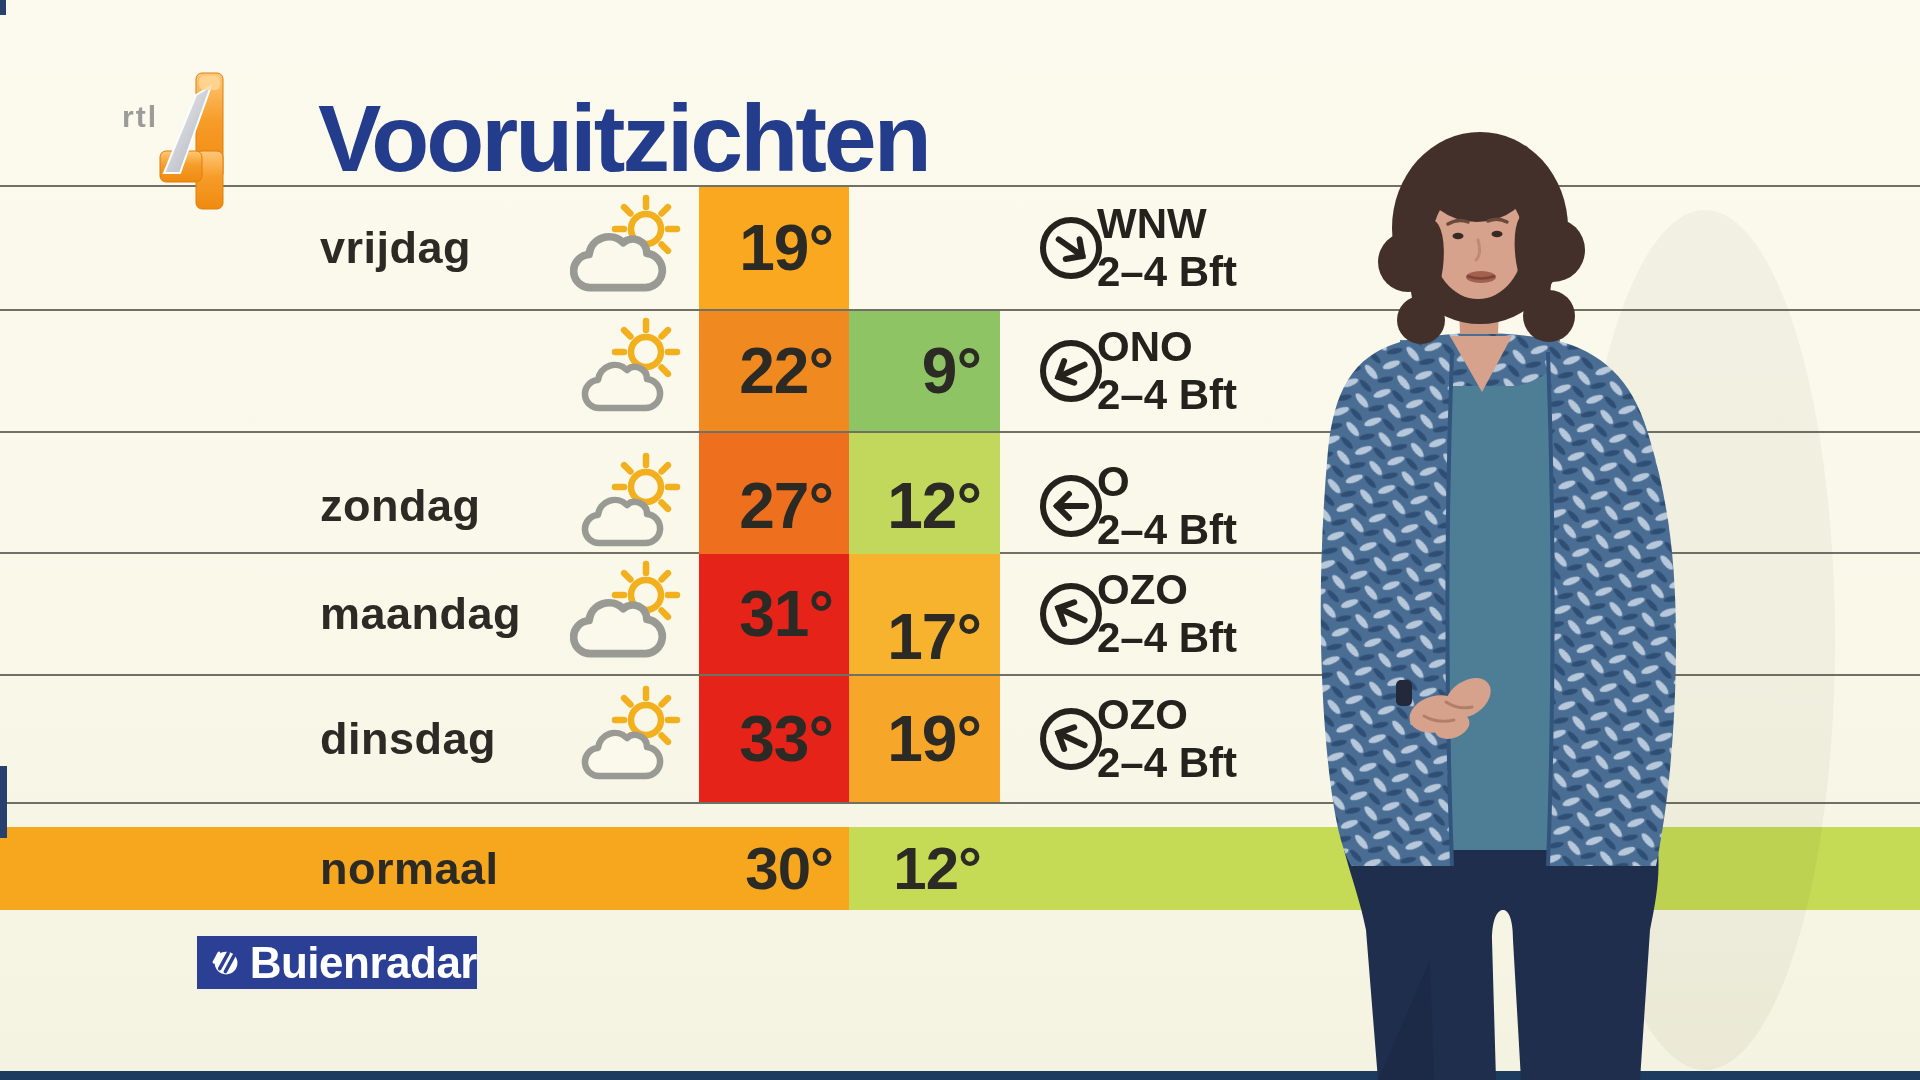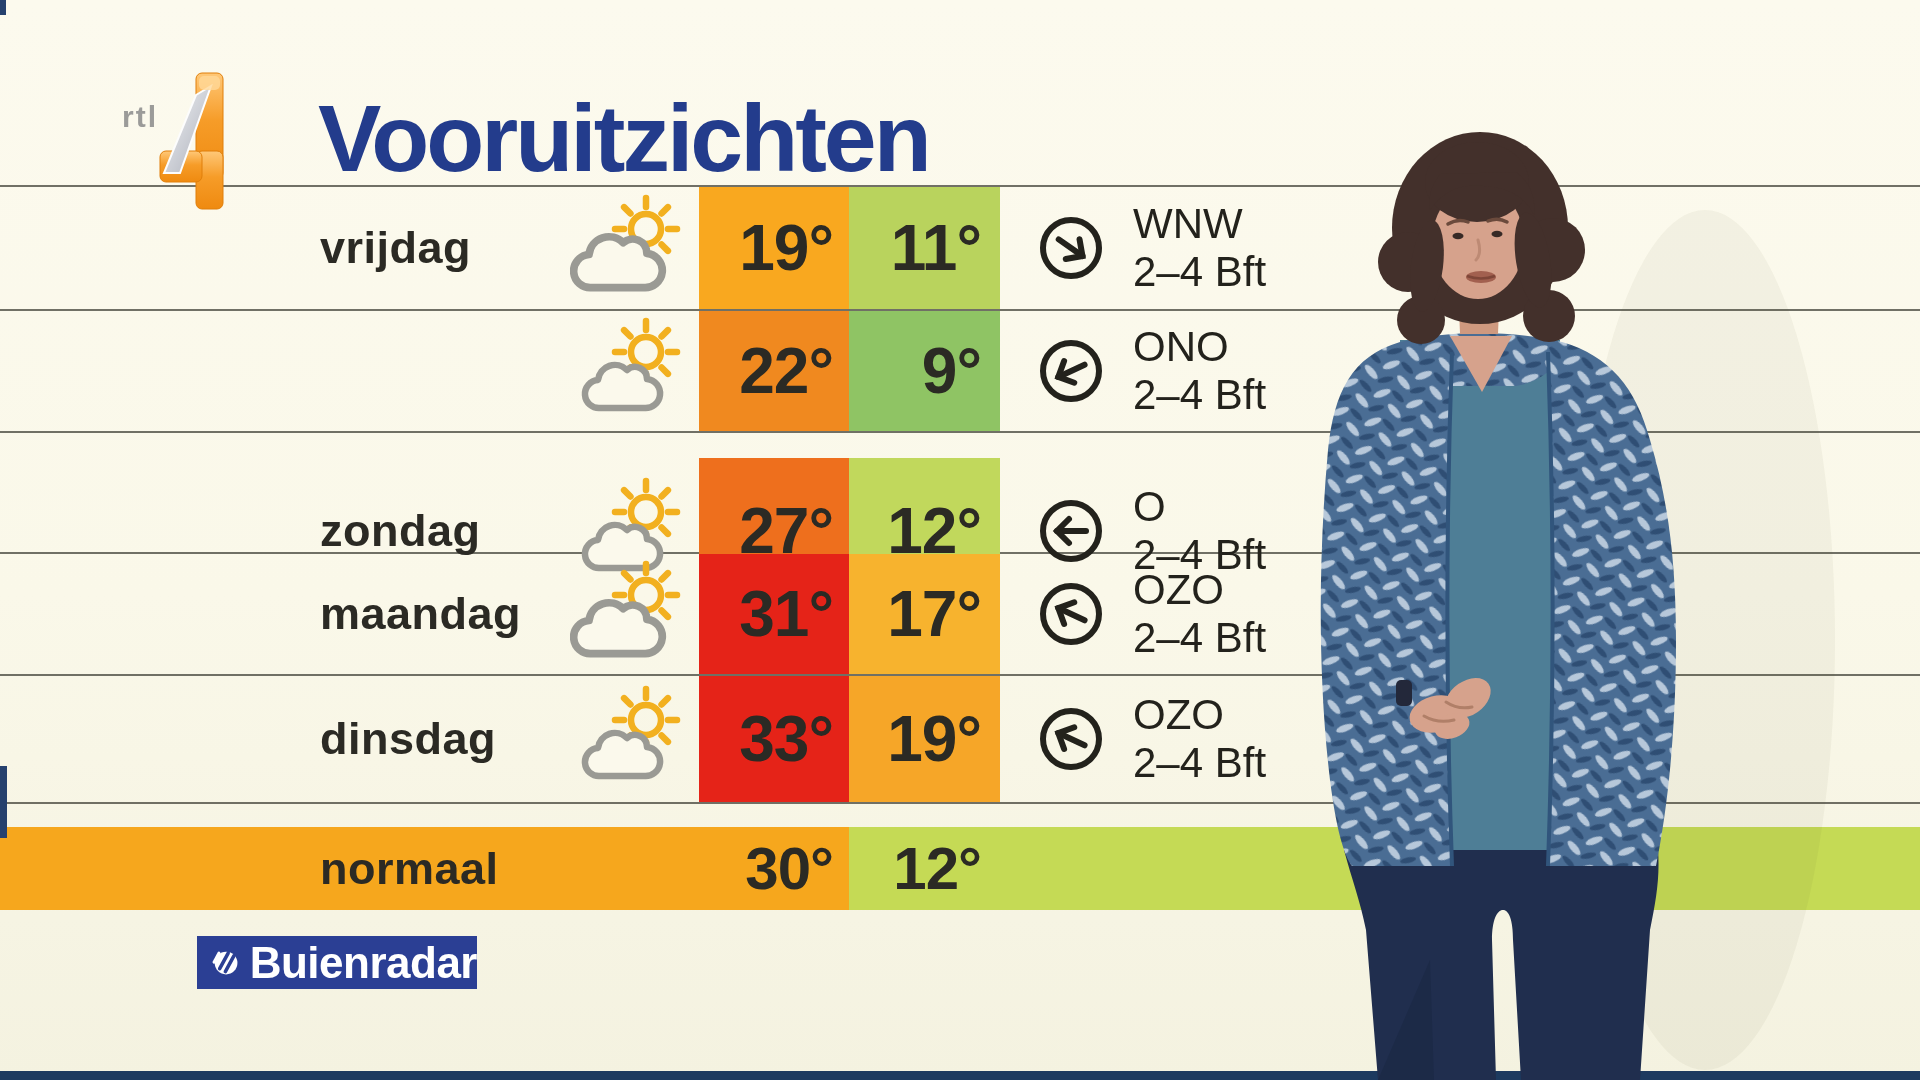--- a/index.html
+++ b/index.html
@@ -11,22 +11,22 @@
   .hline{position:absolute;left:0;width:1920px;height:2px;background:#4e4e44;opacity:.8;}
   .row{position:absolute;left:0;width:1920px;}
   .day-label{position:absolute;left:320px;top:50%;transform:translateY(-50%);
     font-size:45px;font-weight:700;color:#2b2a24;letter-spacing:.5px;}
   .wicon{position:absolute;left:570px;top:50%;transform:translateY(-50%);}
   .cell{position:absolute;top:0;height:100%;display:flex;align-items:center;justify-content:flex-end;}
   .cell.max{left:699px;width:150px;padding-right:16px;box-sizing:border-box;}
   .cell.min{left:849px;width:151px;padding-right:19px;box-sizing:border-box;}
   .temp{font-size:64px;font-weight:700;color:#2b2a24;letter-spacing:-1px;}
   .windicon{position:absolute;left:1036px;top:50%;transform:translateY(-50%);}
-  .windtext{position:absolute;left:1133px;top:50%;transform:translateY(-50%);
-    font-size:42px;font-weight:400;color:#23221c;line-height:48px;white-space:nowrap;}
+  .windtext{position:absolute;left:1097px;top:50%;transform:translateY(-50%);
+    font-size:42px;font-weight:700;color:#23221c;line-height:48px;white-space:nowrap;}
   #title{position:absolute;left:318px;top:84px;font-size:95px;font-weight:700;
     color:#233c8c;letter-spacing:-3px;}
   #normal-band{position:absolute;top:827px;left:0;width:1784px;height:83px;}
   #normal-band .orange{position:absolute;left:0;top:0;width:849px;height:100%;}
   #normal-band .green{position:absolute;left:849px;top:0;width:1071px;height:100%;}
   #normal-band .day-label{font-size:45px;}
   #bottom-bar{position:absolute;left:0;top:1071px;width:1920px;height:9px;background:#1d3a5f;}
   #corner-chip{position:absolute;left:0;top:0;width:6px;height:15px;background:#26416e;}
   #left-sliver{position:absolute;left:0;top:766px;width:7px;height:72px;background:#26416e;}
   #buienradar{position:absolute;left:197px;top:936px;width:280px;height:53px;background:#2b3f94;
@@ -88,23 +88,20 @@
               <line x1="60.44365081389595" y1="20.443650813895957" x2="54.07968978321702" y2="14.079689783217027"></line>
               <line x1="76" y1="14" x2="76" y2="5"></line>
               <line x1="91.55634918610404" y1="20.44365081389595" x2="97.92031021678297" y2="14.07968978321702"></line>
             </g>
         </g>
         <path class="cloud" d="M30 92 a14 14 0 0 1 -2 -28 a17 17 0 0 1 29 -10 a12 12 0 0 1 20 9 a14 14 0 0 1 -3 29 z" fill="#fbf9ec" stroke="#9a9a94" stroke-width="6.5" stroke-linejoin="round" transform="translate(-14,-14) scale(1.18)"></path>
       </svg>
       <div class="cell max" style="background: rgb(249, 168, 31);">
           <span class="temp">19°</span>
         </div>
-      <div class="cell min" style="background: rgb(185, 211, 93);">
-          <span class="temp">11°</span>
-        </div>
       <svg class="windicon" width="70" height="70" viewBox="0 0 70 70">
         <circle cx="35" cy="35" r="28" fill="none" stroke="#23221c" stroke-width="6"></circle>
         <g class="arrow" stroke="#23221c" stroke-width="6" stroke-linecap="round" fill="none" transform="rotate(35 35 35)">
           <line x1="20" y1="35" x2="49" y2="35"></line>
           <polyline points="37,23 49,35 37,47"></polyline>
         </g>
       </svg>
       <div class="windtext">
         <div class="wdir">WNW</div>
         <div class="wforce">2–4 Bft</div>
@@ -140,21 +137,21 @@
           <line x1="20" y1="35" x2="49" y2="35"></line>
           <polyline points="37,23 49,35 37,47"></polyline>
         </g>
       </svg>
       <div class="windtext">
         <div class="wdir">ONO</div>
         <div class="wforce">2–4 Bft</div>
       </div>
     </div>
 
-    <div class="row" style="top: 433px; height: 145px; margin-top: 25px;">
+    <div class="row" style="top: 433px; height: 145px;">
       <div class="day-label">zondag</div>
       <svg class="wicon" width="124" height="110" viewBox="0 0 124 110">
         <g class="sun" stroke="#f2b01f" stroke-width="6.5" stroke-linecap="round" fill="none">
           <circle class="sun-disc" cx="76" cy="36" r="15"></circle>
           <g class="rays">
               <line x1="98" y1="36" x2="107" y2="36"></line>
               <line x1="91.55634918610404" y1="51.55634918610404" x2="97.92031021678298" y2="57.92031021678297"></line>
               <line x1="76" y1="58" x2="76" y2="67"></line>
               <line x1="60.44365081389596" y1="51.55634918610404" x2="54.07968978321703" y2="57.92031021678298"></line>
               <line x1="54" y1="36" x2="45" y2="36.00000000000001"></line>
@@ -198,21 +195,21 @@
               <line x1="60.44365081389595" y1="20.443650813895957" x2="54.07968978321702" y2="14.079689783217027"></line>
               <line x1="76" y1="14" x2="76" y2="5"></line>
               <line x1="91.55634918610404" y1="20.44365081389595" x2="97.92031021678297" y2="14.07968978321702"></line>
             </g>
         </g>
         <path class="cloud" d="M30 92 a14 14 0 0 1 -2 -28 a17 17 0 0 1 29 -10 a12 12 0 0 1 20 9 a14 14 0 0 1 -3 29 z" fill="#fbf9ec" stroke="#9a9a94" stroke-width="6.5" stroke-linejoin="round" transform="translate(-14,-14) scale(1.18)"></path>
       </svg>
       <div class="cell max" style="background: rgb(229, 35, 24);">
           <span class="temp">31°</span>
         </div>
-      <div class="cell min" style="background: rgb(247, 179, 46);">
+      <div class="cell min" style="background: rgb(247, 179, 46); align-items: flex-end;">
           <span class="temp">17°</span>
         </div>
       <svg class="windicon" width="70" height="70" viewBox="0 0 70 70">
         <circle cx="35" cy="35" r="28" fill="none" stroke="#23221c" stroke-width="6"></circle>
         <g class="arrow" stroke="#23221c" stroke-width="6" stroke-linecap="round" fill="none" transform="rotate(205 35 35)">
           <line x1="20" y1="35" x2="49" y2="35"></line>
           <polyline points="37,23 49,35 37,47"></polyline>
         </g>
       </svg>
       <div class="windtext">

